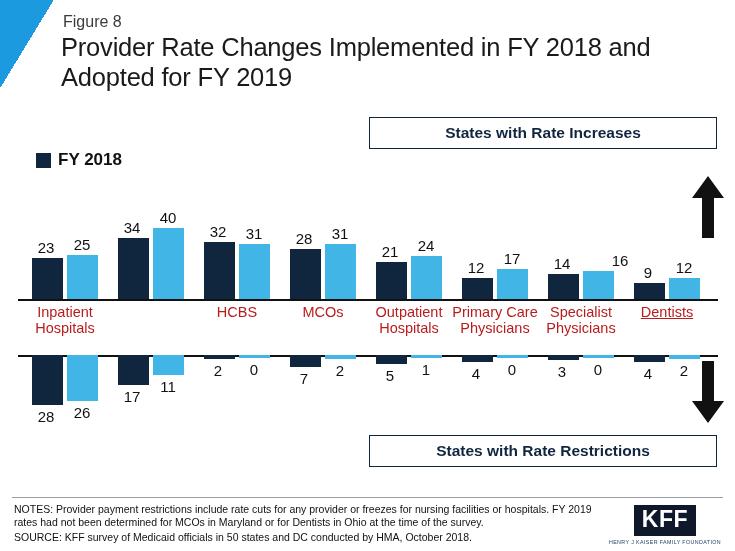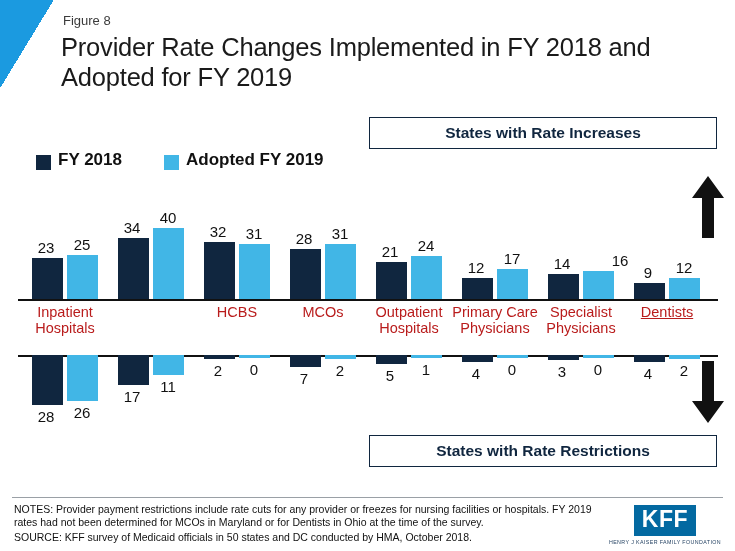--- a/index.html
+++ b/index.html
@@ -10,34 +10,34 @@
     color:#000;
     position:relative;
     overflow:hidden;
   }
   .corner-wedge {
     position:absolute; top:0; left:0; width:56px; height:92px;
     background:linear-gradient(to bottom right, #1b9ae0 0%, #1b9ae0 48%, #ffffff 48%, #ffffff 100%);
   }
   .figure-label {
     position:absolute; left:63px; top:13px;
-    font-size:13px; color:#3b3b3b;
+    font-size:16px; color:#3b3b3b;
   }
   .chart-title {
     position:absolute; left:61px; top:32px; width:660px;
     font-size:25.5px; color:#1a1a1a; line-height:30px;
     letter-spacing:-0.2px;
   }
   
   .legend {
     position:absolute; left:36px; top:150px;
     display:flex; align-items:center; gap:10px;
     font-size:17px; font-weight:bold; color:#111;
   }
-  .legend .item { display:flex; align-items:flex-end; gap:7px; }
+  .legend .item { display:flex; align-items:center; gap:7px; }
   .sw { width:15px; height:15px; display:inline-block; }
   .sw.dark { background:#10263f; }
   .sw.light { background:#41b6e6; }
   .legend .gap { width:22px; }
 
   
   .callout {
     position:absolute;
     border:1.5px solid #10263f;
     background:#fff;
@@ -91,45 +91,41 @@
   }
   .notes {
     position:absolute; left:14px; top:503px; width:600px;
     font-size:10.5px; color:#111; line-height:13px;
   }
   .source { display:block; margin-top:2px; }
   .kff-logo {
     position:absolute; right:14px; top:505px; text-align:center;
   }
   .kff-logo .mark {
-    background:#0369a1; color:#fff; font-weight:bold; font-size:23px;
+    background:#0f172a; color:#fff; font-weight:bold; font-size:23px;
     padding:1px 8px 3px 8px; letter-spacing:0.5px; display:inline-block;
   }
   .kff-logo .sub {
     font-size:5.3px; color:#1b3a5c; letter-spacing:0.4px; margin-top:3px; line-height:7px;
   }
 </style>
 </head>
 <body>
 
 <div class="corner-wedge"></div>
 
 <div class="figure-label">Figure 8</div>
 <div class="chart-title">Provider Rate Changes Implemented in FY 2018 and Adopted for FY 2019</div>
 
 <div class="legend">
   <span class="item">
     <span class="sw dark"></span>
     <span>FY 2018</span>
   </span>
   <span class="gap"></span>
-  <span class="item">
-    <span class="sw light"></span>
-    <span>Adopted FY 2019</span>
-  </span>
 </div>
 
 <div class="callout" id="callout-top">States with Rate Increases</div>
 <div class="callout" id="callout-bottom">States with Rate Restrictions</div>
 
 <svg class="arrow" id="arrow-up" viewBox="0 0 34 62">
   <polygon points="17,0 33,22 23,22 23,62 11,62 11,22 1,22" fill="#111"></polygon>
 </svg>
 <svg class="arrow" id="arrow-down" viewBox="0 0 34 62">
   <polygon points="17,62 33,40 23,40 23,0 11,0 11,40 1,40" fill="#111"></polygon>

